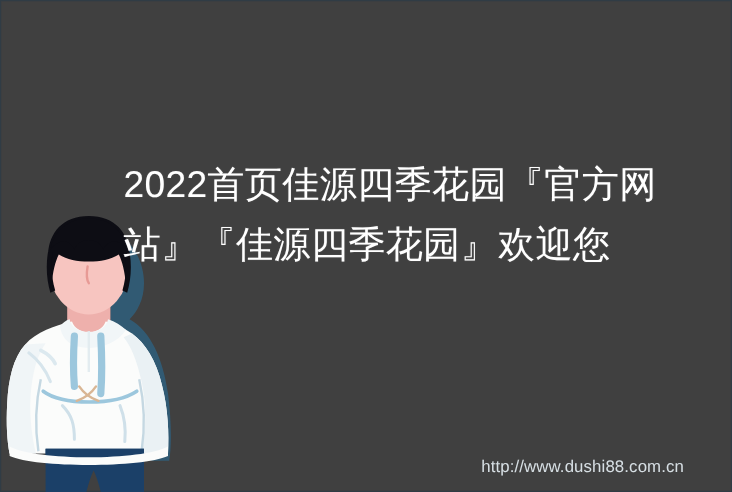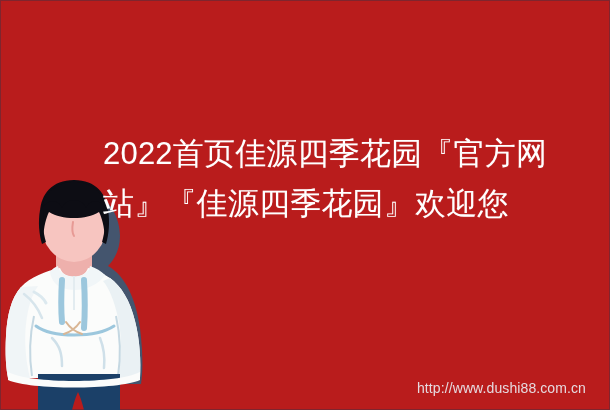--- a/index.html
+++ b/index.html
@@ -10,21 +10,21 @@
     width: 610px;
     height: 410px;
     overflow: hidden;
     font-family: "Liberation Sans", "DejaVu Sans", sans-serif;
   }
 
   #banner {
     position: relative;
     width: 610px;
     height: 410px;
-    background: #b91c1c;
+    background: #404040;
     overflow: hidden;
   }
 
   
   #edge-shade {
     position: absolute;
     inset: 0;
     box-shadow: inset 0 0 0 1px rgba(20,55,80,0.35);
     pointer-events: none;
   }
@@ -41,21 +41,21 @@
     letter-spacing: 0.2px;
     font-weight: 400;
     white-space: normal;
     word-break: break-all;
     text-shadow: 0 0 1px rgba(255,255,255,0.25);
   }
 
   
   #url {
     position: absolute;
-    right: 24px;
+    right: 40px;
     top: 379px;
     color: rgba(236,245,250,0.88);
     font-size: 14px;
     line-height: 18px;
     letter-spacing: 0.1px;
     white-space: nowrap;
   }
 
   
   #person {

